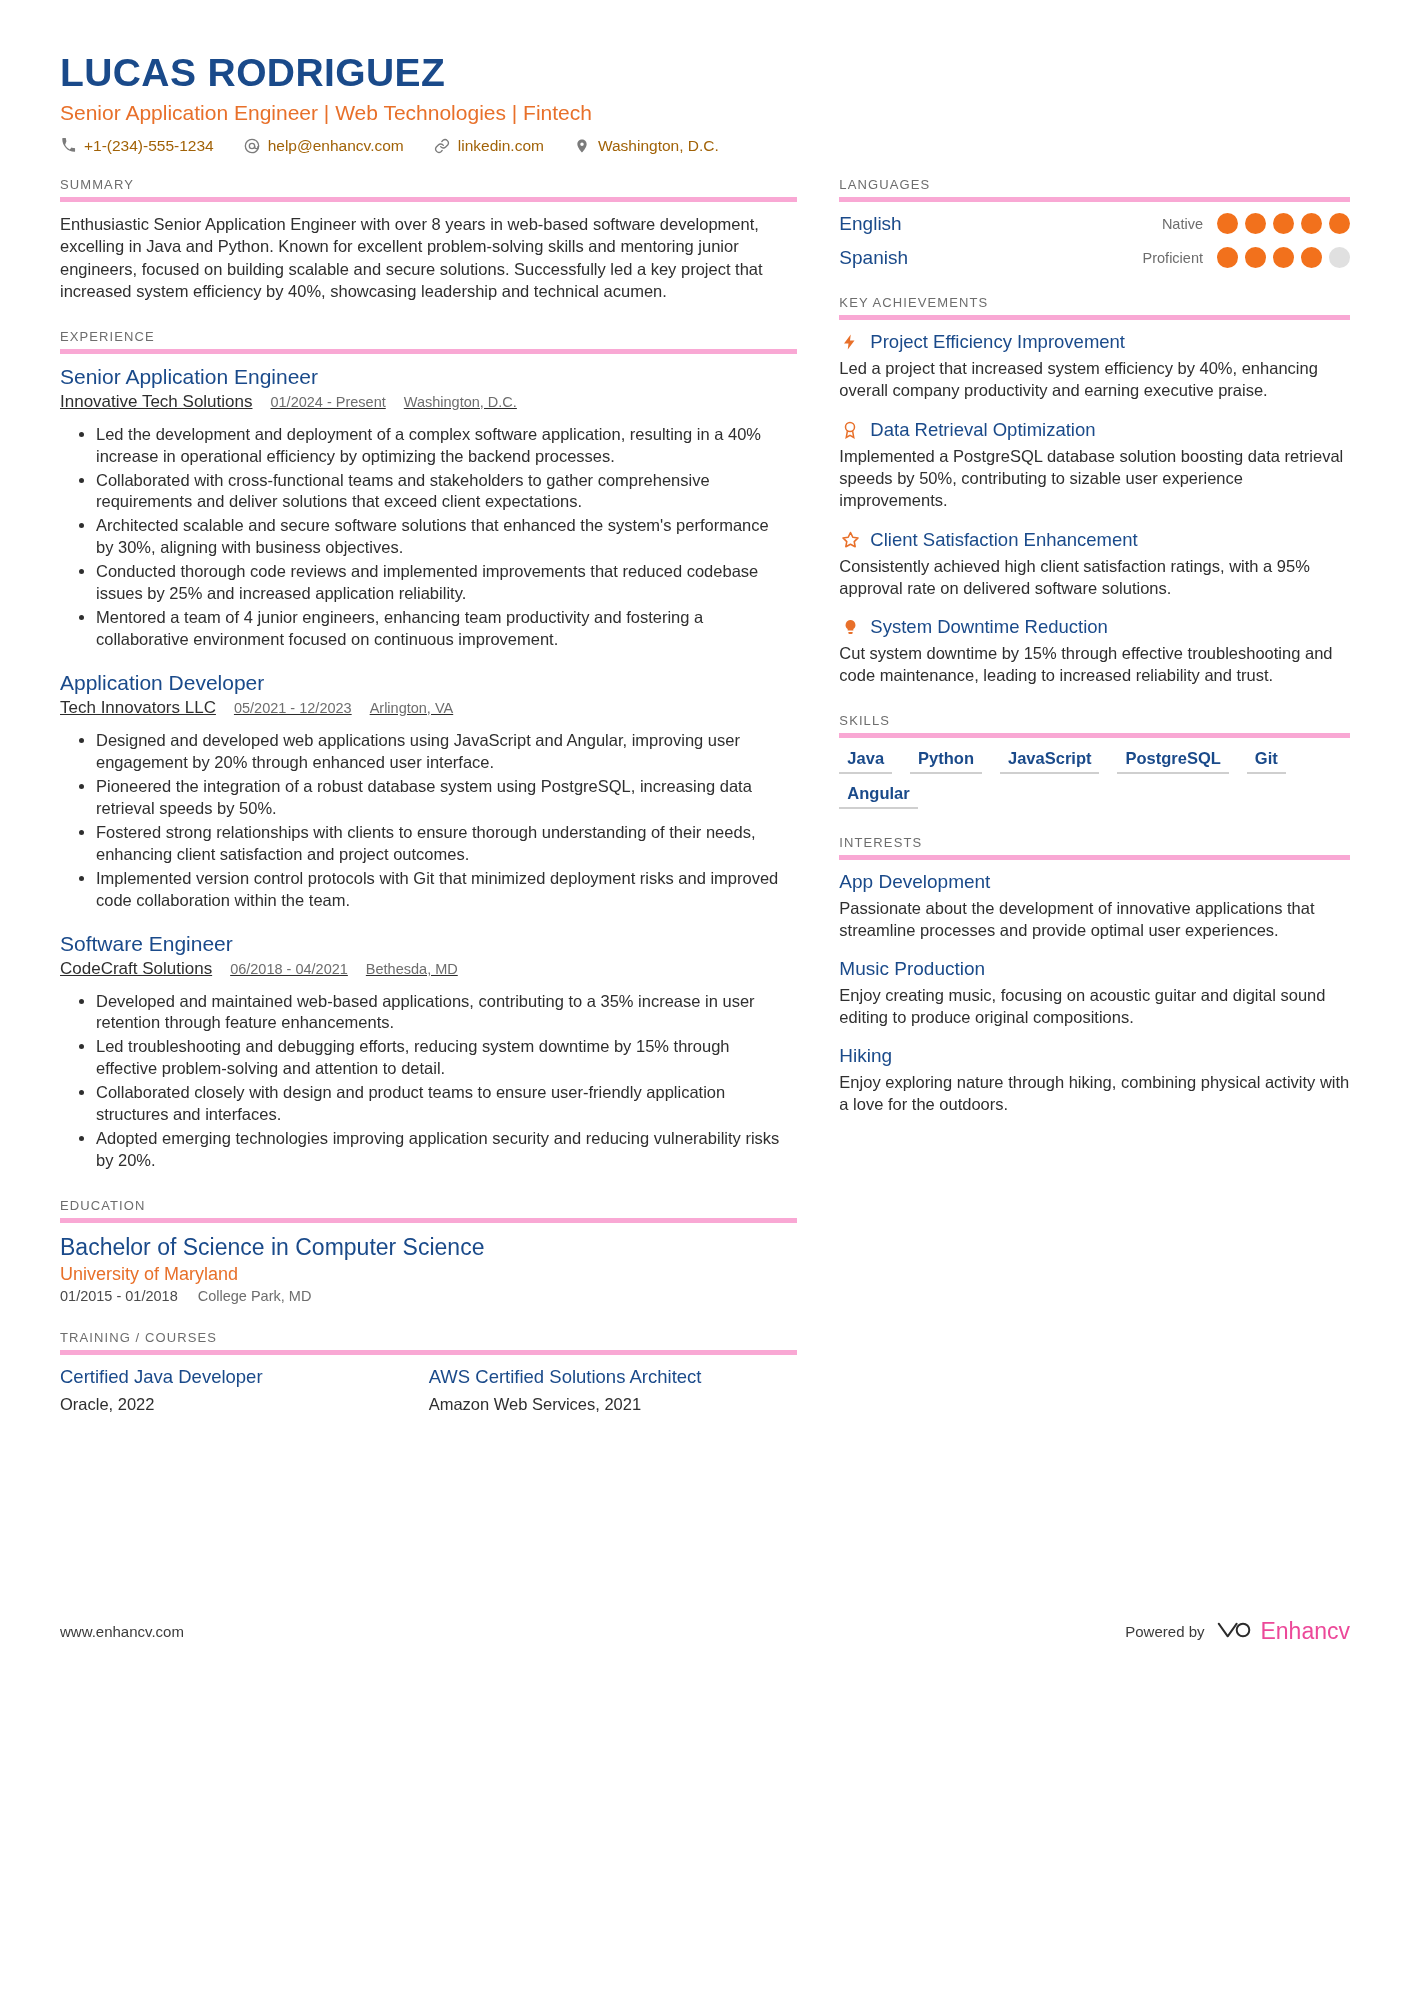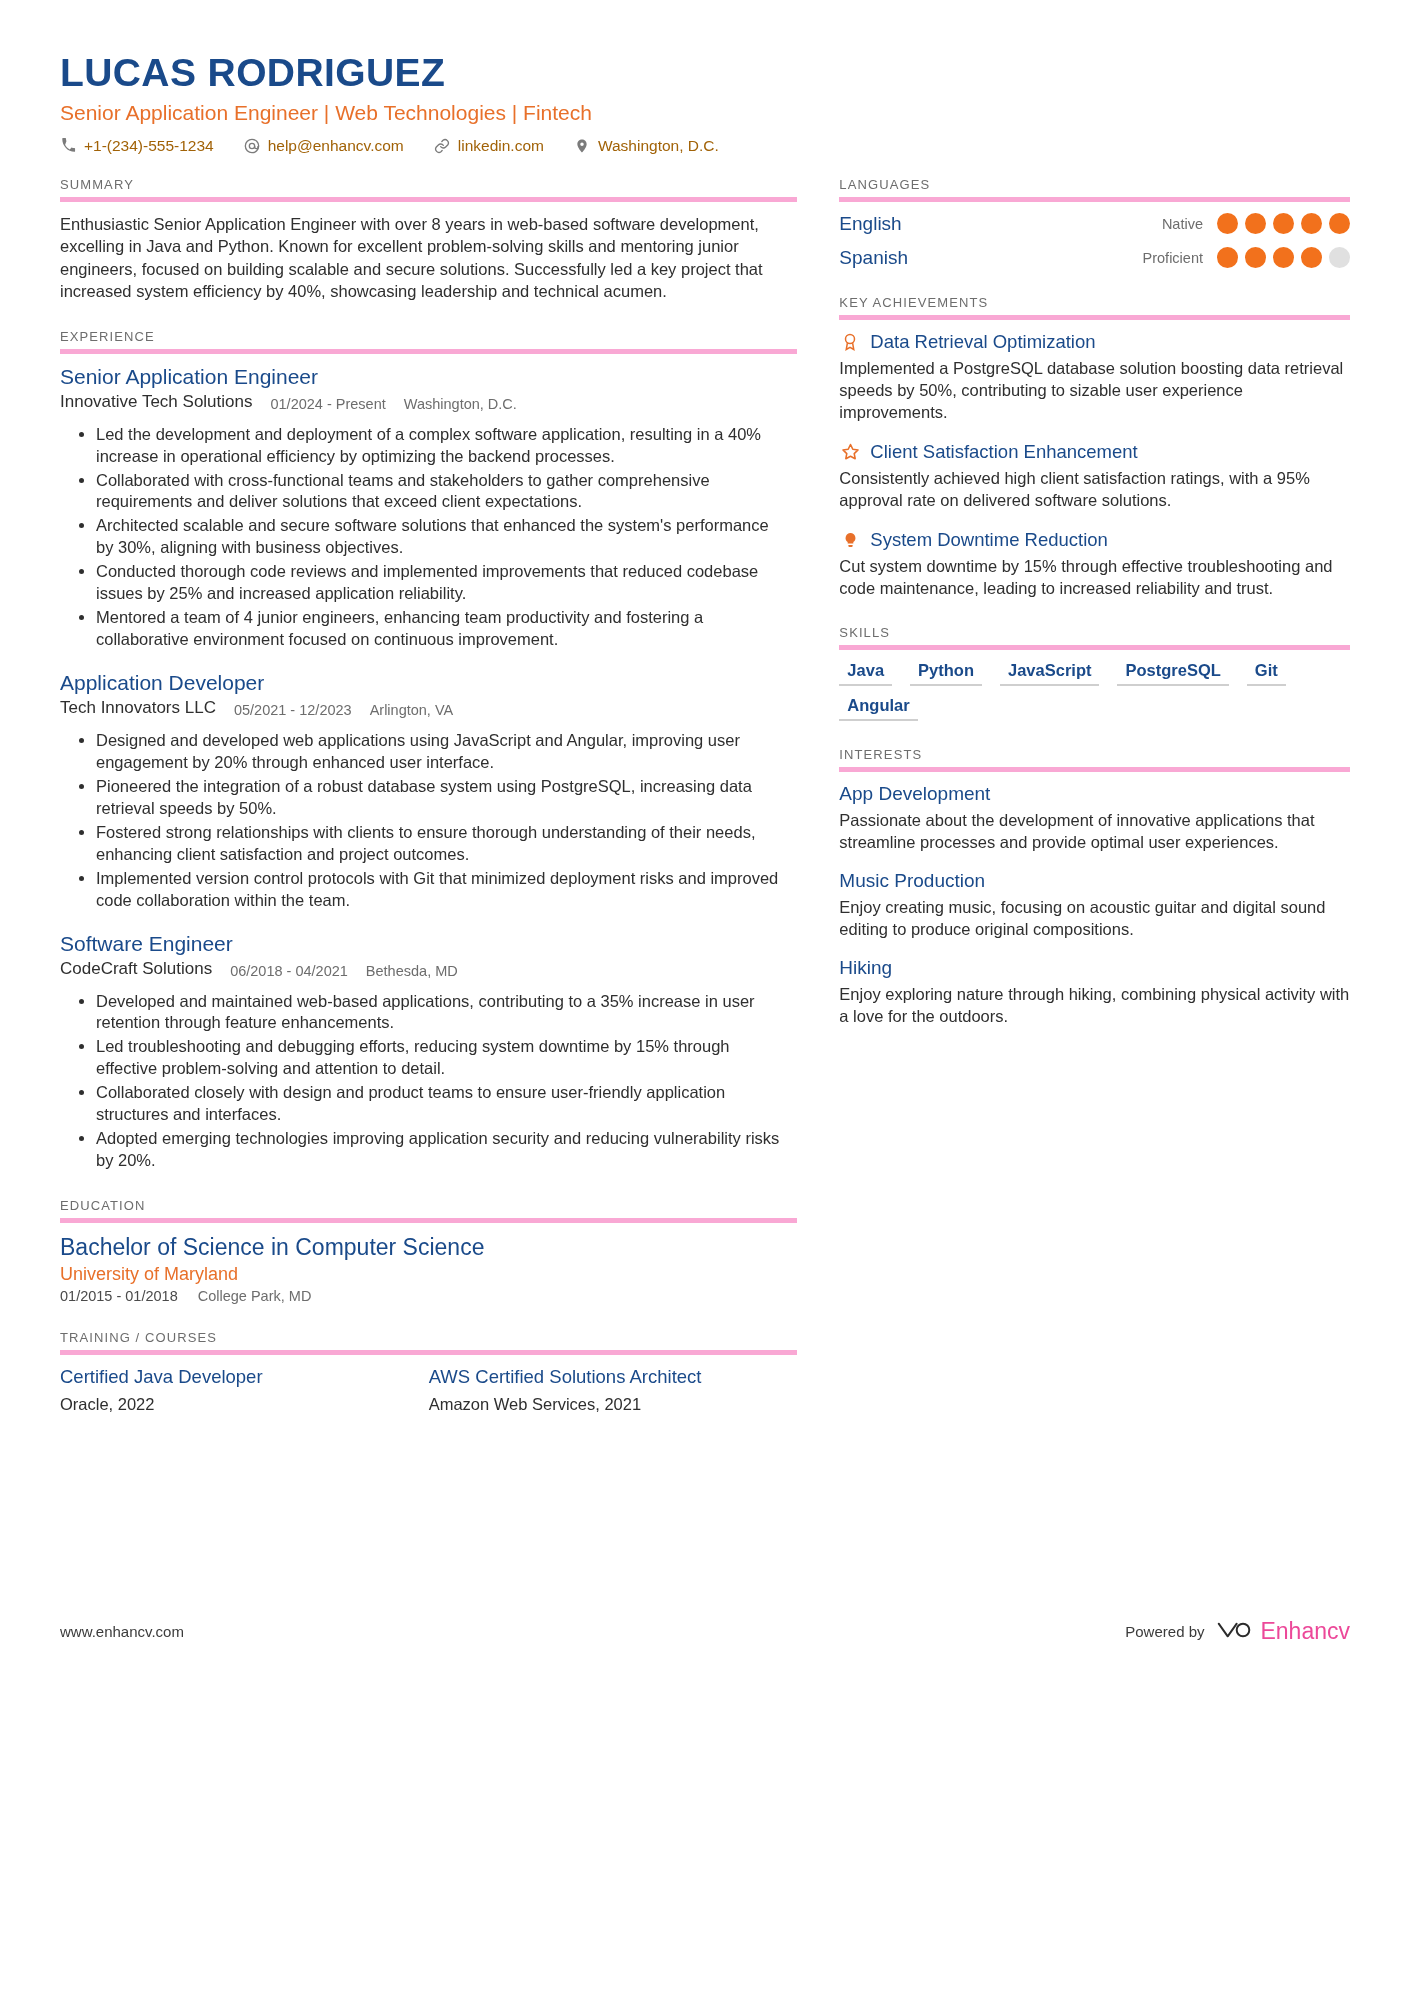--- a/index.html
+++ b/index.html
@@ -95,23 +95,24 @@
 
   .job { margin-bottom: 20px; }
   .job-title {
     font-size: 21px;
     color: #1a4a8a;
     margin: 0 0 3px 0;
     font-weight: normal;
   }
   .job-meta {
     display: flex;
-    align-items: flex-end;
+    align-items: center;
     flex-wrap: wrap;
     margin-bottom: 7px;
+    text-decoration: underline;
   }
   .job-company {
     font-size: 17px;
     color: #2f2f2f;
     margin-right: 18px;
   }
   .job-dates {
     font-size: 14.5px;
     color: #6d6d6d;
     margin-right: 18px;
@@ -435,20 +436,31 @@
               <span class="dot on"></span>
               <span class="dot"></span>
             </span>
           </span>
         </div>
       </div>
 
       <div class="sec">
         <div class="sec-label">KEY ACHIEVEMENTS</div>
 
+        <div class="ach">
+          <div class="ach-head">
+            <span class="ach-ic">
+              <svg width="18" height="20" viewBox="0 0 24 24" fill="currentColor">
+                  <path d="M13 2L4 14h6l-1 8 9-12h-6l1-8z"></path>
+                </svg>
+            </span>
+            <span class="ach-title">Project Efficiency Improvement</span>
+          </div>
+          <div class="ach-desc">Led a project that increased system efficiency by 40%, enhancing overall company productivity and earning executive praise.</div>
+        </div>
 
         <div class="ach">
           <div class="ach-head">
             <span class="ach-ic">
               <svg width="18" height="20" viewBox="0 0 24 24" fill="none" stroke="currentColor" stroke-width="2">
                   <circle cx="12" cy="8" r="6"></circle>
                   <path d="M8.5 13.5L7 22l5-3 5 3-1.5-8.5"></path>
                 </svg>
             </span>
             <span class="ach-title">Data Retrieval Optimization</span>

